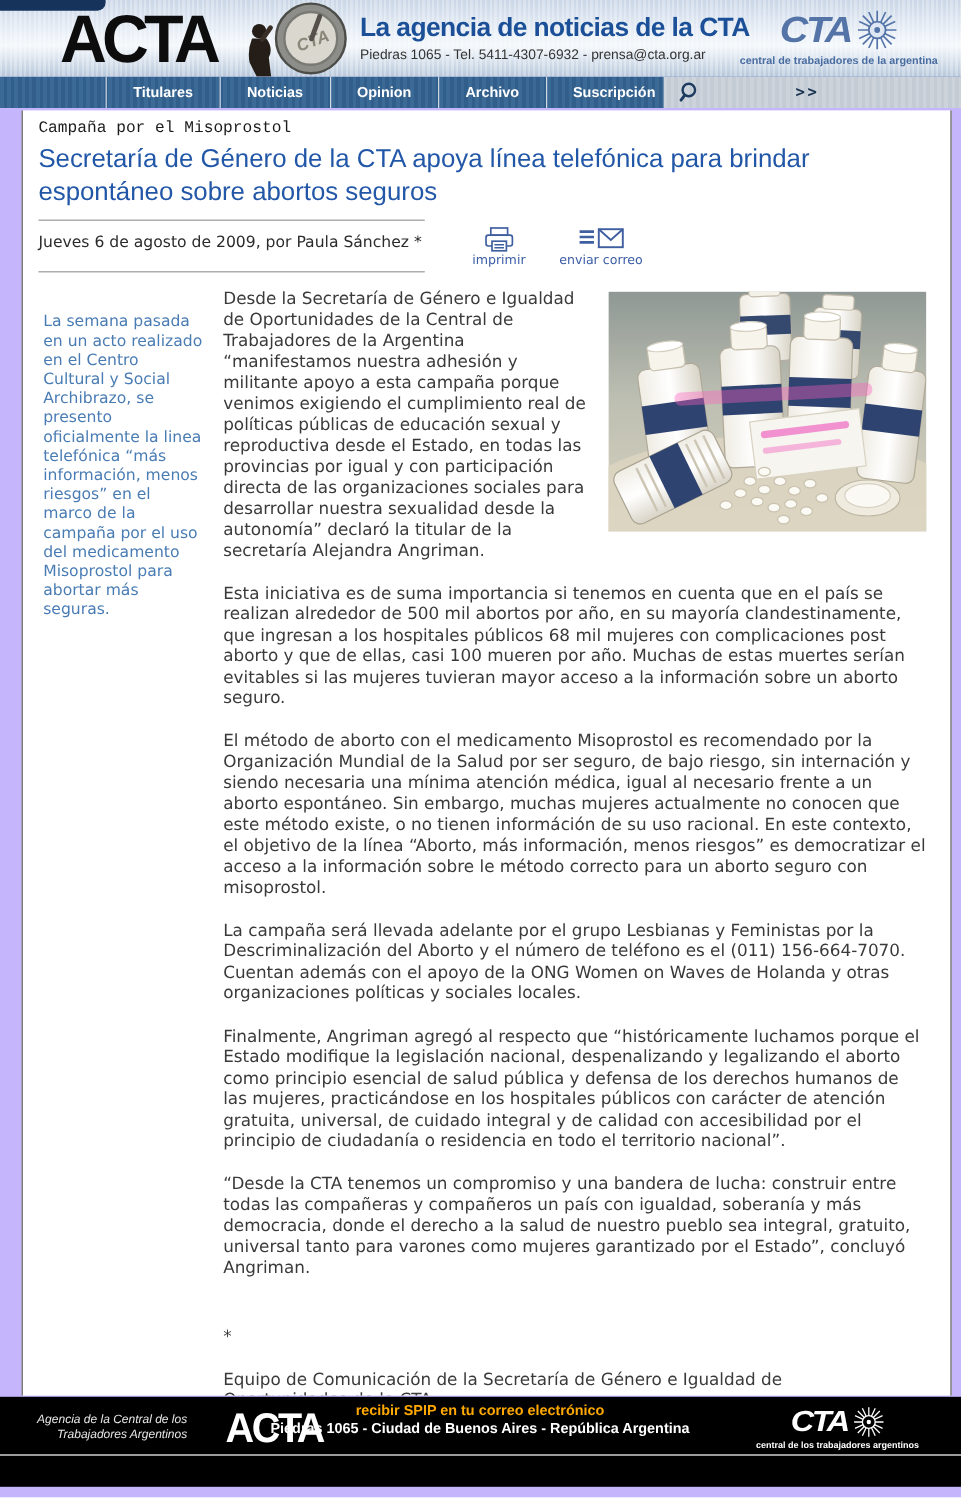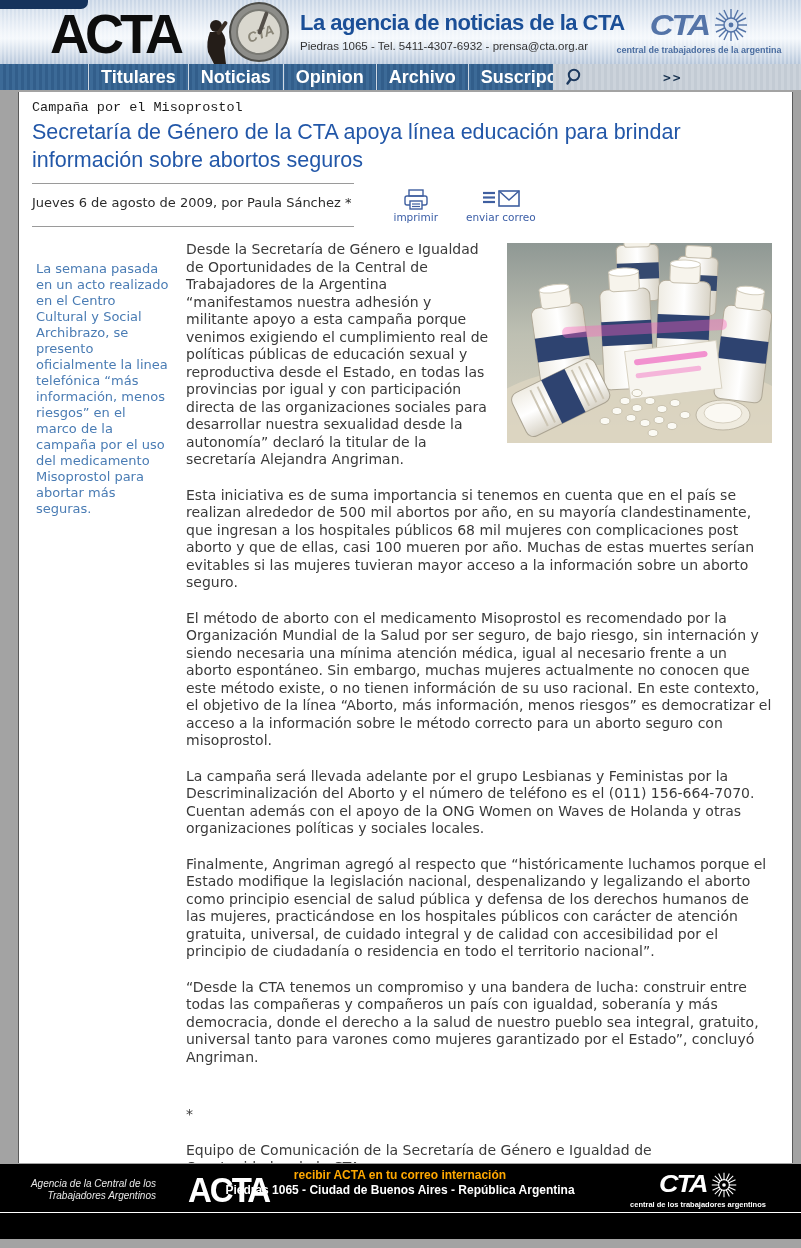--- a/index.html
+++ b/index.html
@@ -1,18 +1,18 @@
 <!DOCTYPE html>
 <html><head>
 <meta charset="utf-8">
 <style>
   * { box-sizing: border-box; margin: 0; padding: 0; }
   html,body { background: #ffffff; }
   body { font-family: "DejaVu Sans", sans-serif; }
-  .page { position: relative; width: 801px; height: 1248px; background: #a3a3a3; overflow: hidden; }
+  .page { position: relative; width: 801px; height: 1248px; background: #c4b5fd; overflow: hidden; }
 
   
   .site-header {
     position: absolute; left: 0; top: 0; width: 801px; height: 64px;
     background:
       repeating-linear-gradient(90deg, rgba(255,255,255,.28) 0 2px, rgba(0,0,0,0) 2px 4px),
       linear-gradient(#c9d6e6, #eef3f9 48%, #f4f8fc 60%, #b7c7db 100%);
     overflow: hidden;
   }
   .corner-strip { position: absolute; left: 0; top: 0; width: 88px; height: 9px;
@@ -42,24 +42,24 @@
     font-family: "Liberation Sans", sans-serif; margin-top: 1px; }
 
   
   .nav-bar {
     position: absolute; left: 0; top: 64px; width: 801px; height: 26px;
     background: repeating-linear-gradient(90deg, #3c6a97 0 3px, #325e8b 3px 6px);
     display: flex; align-items: stretch;
   }
   .nav-items { display: flex; margin-left: 88px; }
   .nav-item {
-    display: flex; align-items: center; padding: 0 12px;
+    display: flex; align-items: center; padding: 0 22px;
     border-left: 1px solid #cfd9e4;
     color: #ffffff; font-family: "Liberation Sans", sans-serif;
-    font-weight: bold; font-size: 18px; cursor: pointer;
+    font-weight: bold; font-size: 12px; cursor: pointer;
   }
   .nav-item:last-child { border-right: 1px solid #cfd9e4; }
   .nav-right {
     position: absolute; left: 553px; top: 0; width: 248px; height: 26px;
     background: repeating-linear-gradient(90deg, #ccd3db 0 3px, #c3cbd4 3px 6px);
     display: flex; align-items: center;
   }
   .search-btn { margin-left: 12px; cursor: pointer; display: flex; align-items: center; }
   .more-btn { margin-left: 78px; color: #17314f; font-weight: bold;
     font-size: 13px; letter-spacing: 2px; cursor: pointer;
@@ -183,21 +183,21 @@
           <circle cx="9" cy="8" r="5.2" fill="none" stroke="#1d3a5f" stroke-width="2"></circle>
           <line x1="5.5" y1="12.5" x2="2.5" y2="16.5" stroke="#1d3a5f" stroke-width="2.4" stroke-linecap="round"></line>
         </svg>
       </span>
       <span class="more-btn">&gt;&gt;</span>
     </div>
   </div>
 
   <div class="content-box">
     <div class="kicker">Campaña por el Misoprostol</div>
-    <h1 class="article-title">Secretaría de Género de la CTA apoya línea educación para brindar información sobre abortos seguros</h1>
+    <h1 class="article-title">Secretaría de Género de la CTA apoya línea telefónica para brindar espontáneo sobre abortos seguros</h1>
     <div class="rule"></div>
     <div class="byline-row">
       <span class="byline">Jueves 6 de agosto de 2009, por Paula Sánchez *</span>
       <span class="action">
         <span>
           <svg width="28" height="21" viewBox="0 0 28 21">
             <rect x="7" y="1" width="14" height="6" fill="none" stroke="#3f5fa0" stroke-width="1.4"></rect>
             <rect x="3" y="7" width="22" height="9" rx="2" fill="none" stroke="#3f5fa0" stroke-width="1.4"></rect>
             <rect x="8" y="12" width="12" height="8" fill="#fff" stroke="#3f5fa0" stroke-width="1.4"></rect>
             <line x1="10" y1="15" x2="18" y2="15" stroke="#3f5fa0" stroke-width="1.2"></line>
@@ -330,21 +330,21 @@
     </div>
   </div>
 
   <div class="site-footer">
     <div class="footer-main">
       <div class="footer-left">
         <div class="agency-label">Agencia de la Central de los Trabajadores Argentinos</div>
         <div class="footer-acta">ACTA</div>
       </div>
       <div class="footer-center">
-        <div class="footer-subscribe">recibir ACTA en tu correo internación</div>
+        <div class="footer-subscribe">recibir SPIP en tu correo electrónico</div>
         <div class="footer-address">Piedras 1065 - Ciudad de Buenos Aires - República Argentina</div>
       </div>
       <div class="footer-right">
         <span class="footer-cta-word">CTA</span>
         <span style="display:inline-block;vertical-align:middle;">
           <svg width="26" height="26" viewBox="0 0 34 34">
             <g stroke="#ffffff" stroke-width="1.4">
               <line x1="17" y1="1" x2="17" y2="33"></line>
                 <line x1="1" y1="17" x2="33" y2="17"></line>
               <line x1="5" y1="5" x2="29" y2="29"></line>

